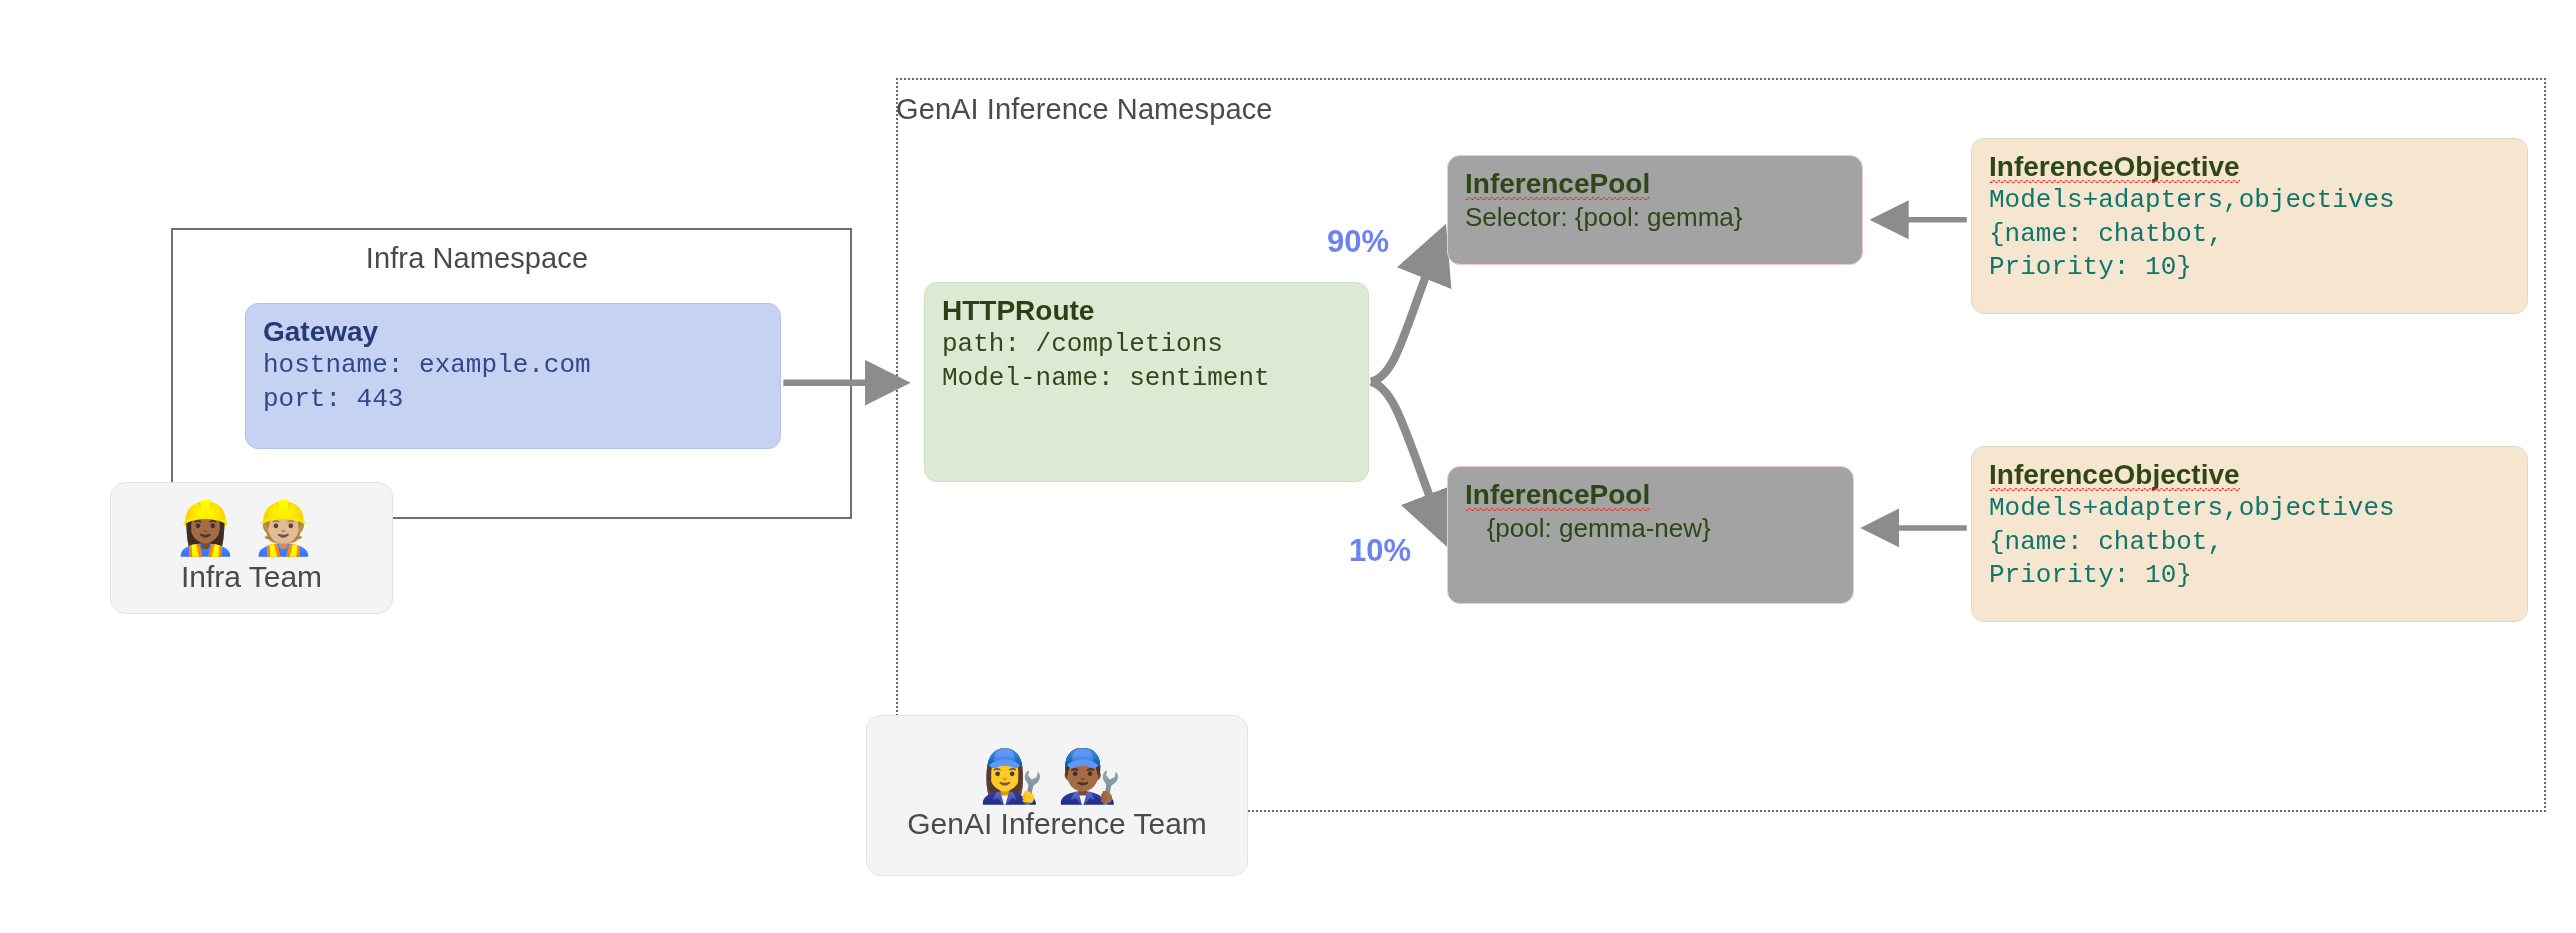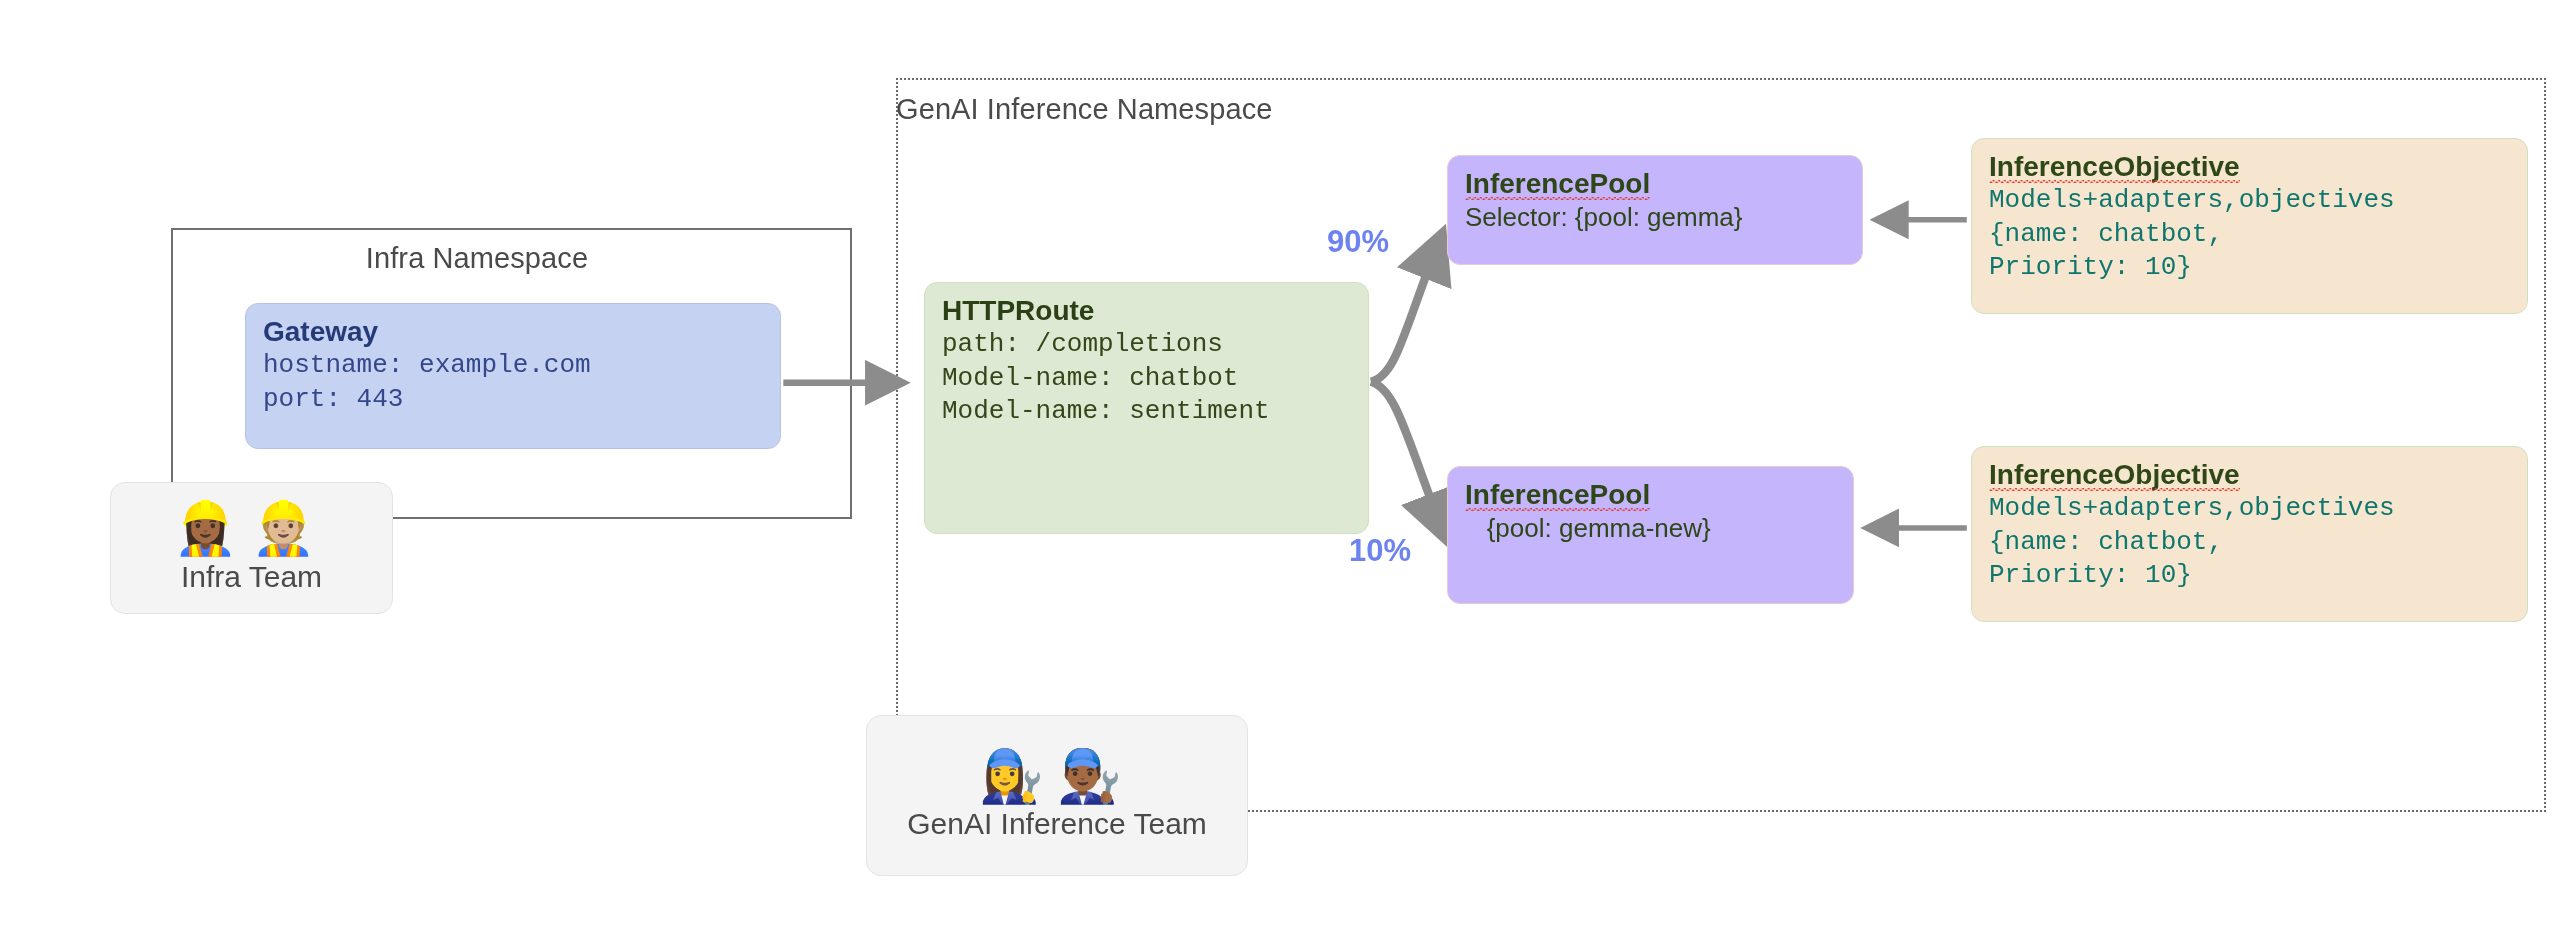--- a/index.html
+++ b/index.html
@@ -114,30 +114,30 @@
     color: #2c4487;
   }
   #gateway-card .title { color: #253b78; }
   #gateway-card .body { color: #33478a; }
 
   
   #httproute-card {
     left: 924px;
     top: 282px;
     width: 445px;
-    height: 252px;
+    height: 200px;
     background: #dde9d2;
     border: 0.9px solid #cfe0c2;
   }
   #httproute-card .title { color: #2b4014; }
   #httproute-card .body { color: #33471a; }
 
   
   .pool-card {
-    background: #c4b5fd;
+    background: #a3a3a3;
     border: 0.9px solid #ecc9cc;
   }
   .pool-card .title { color: #2e4717; }
   .pool-card .body  { color: #2e4717; font-family: "Liberation Sans", sans-serif; }
   #inferencepool-gemma {
     left: 1447px;
     top: 155px;
     width: 416px;
     height: 110px;
   }
@@ -269,21 +269,20 @@
 
   <div class="card mono" id="gateway-card">
     <div class="title">Gateway</div>
     <div class="body">hostname: example.com</div>
     <div class="body">port: 443</div>
   </div>
 
   <div class="card mono" id="httproute-card">
     <div class="title">HTTPRoute</div>
     <div class="body">path: /completions</div>
-    <div class="body">Model-name: chatbot</div>
     <div class="body">Model-name: sentiment</div>
   </div>
 
   <div class="card pool-card" id="inferencepool-gemma">
     <div class="title squiggle">InferencePool</div>
     <div class="body">Selector: {pool: gemma}</div>
   </div>
 
   <div class="card pool-card" id="inferencepool-gemma-new">
     <div class="title squiggle">InferencePool</div>

